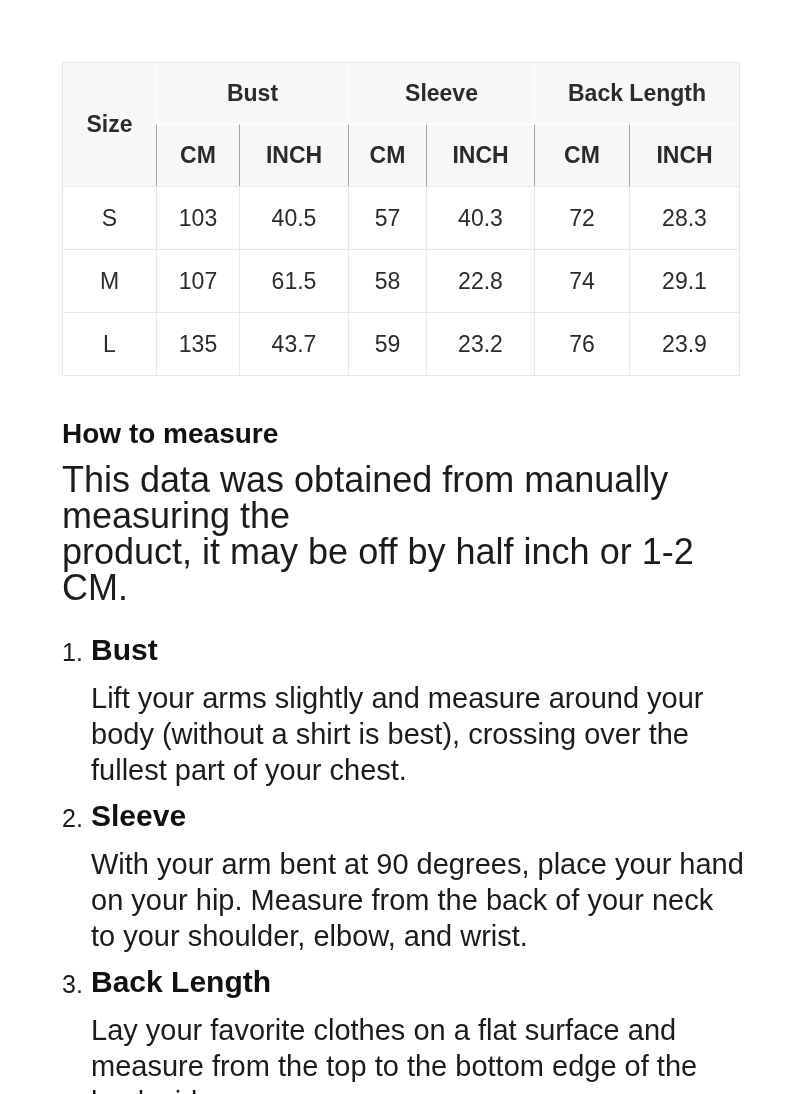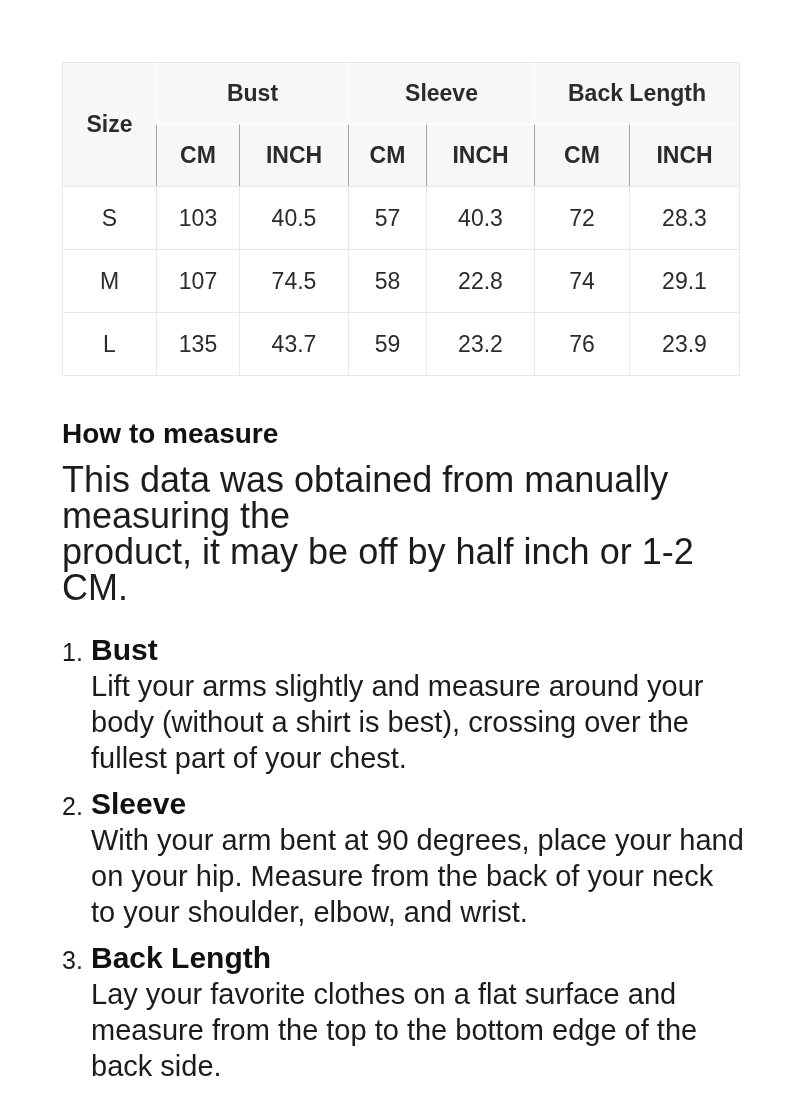--- a/index.html
+++ b/index.html
@@ -72,21 +72,21 @@
     color: #1c1c1c;
   }
   .step-body { flex: 1; min-width: 0; }
   .step-title {
     font-size: 30px;
     line-height: 36px;
     font-weight: 700;
     color: #111111;
   }
   .step-desc {
-    margin-top: 0;
+    margin-top: 12px;
     font-size: 29px;
     line-height: 36px;
     white-space: pre-line;
     color: #1c1c1c;
   }
 </style>
 </head>
 <body>
 
 <div class="page">
@@ -123,21 +123,21 @@
         <td>103</td>
         <td>40.5</td>
         <td>57</td>
         <td>40.3</td>
         <td>72</td>
         <td>28.3</td>
       </tr>
       <tr>
         <td>M</td>
         <td>107</td>
-        <td>74.5</td>
+        <td>61.5</td>
         <td>58</td>
         <td>22.8</td>
         <td>74</td>
         <td>29.1</td>
       </tr>
       <tr>
         <td>L</td>
         <td>135</td>
         <td>43.7</td>
         <td>59</td>

